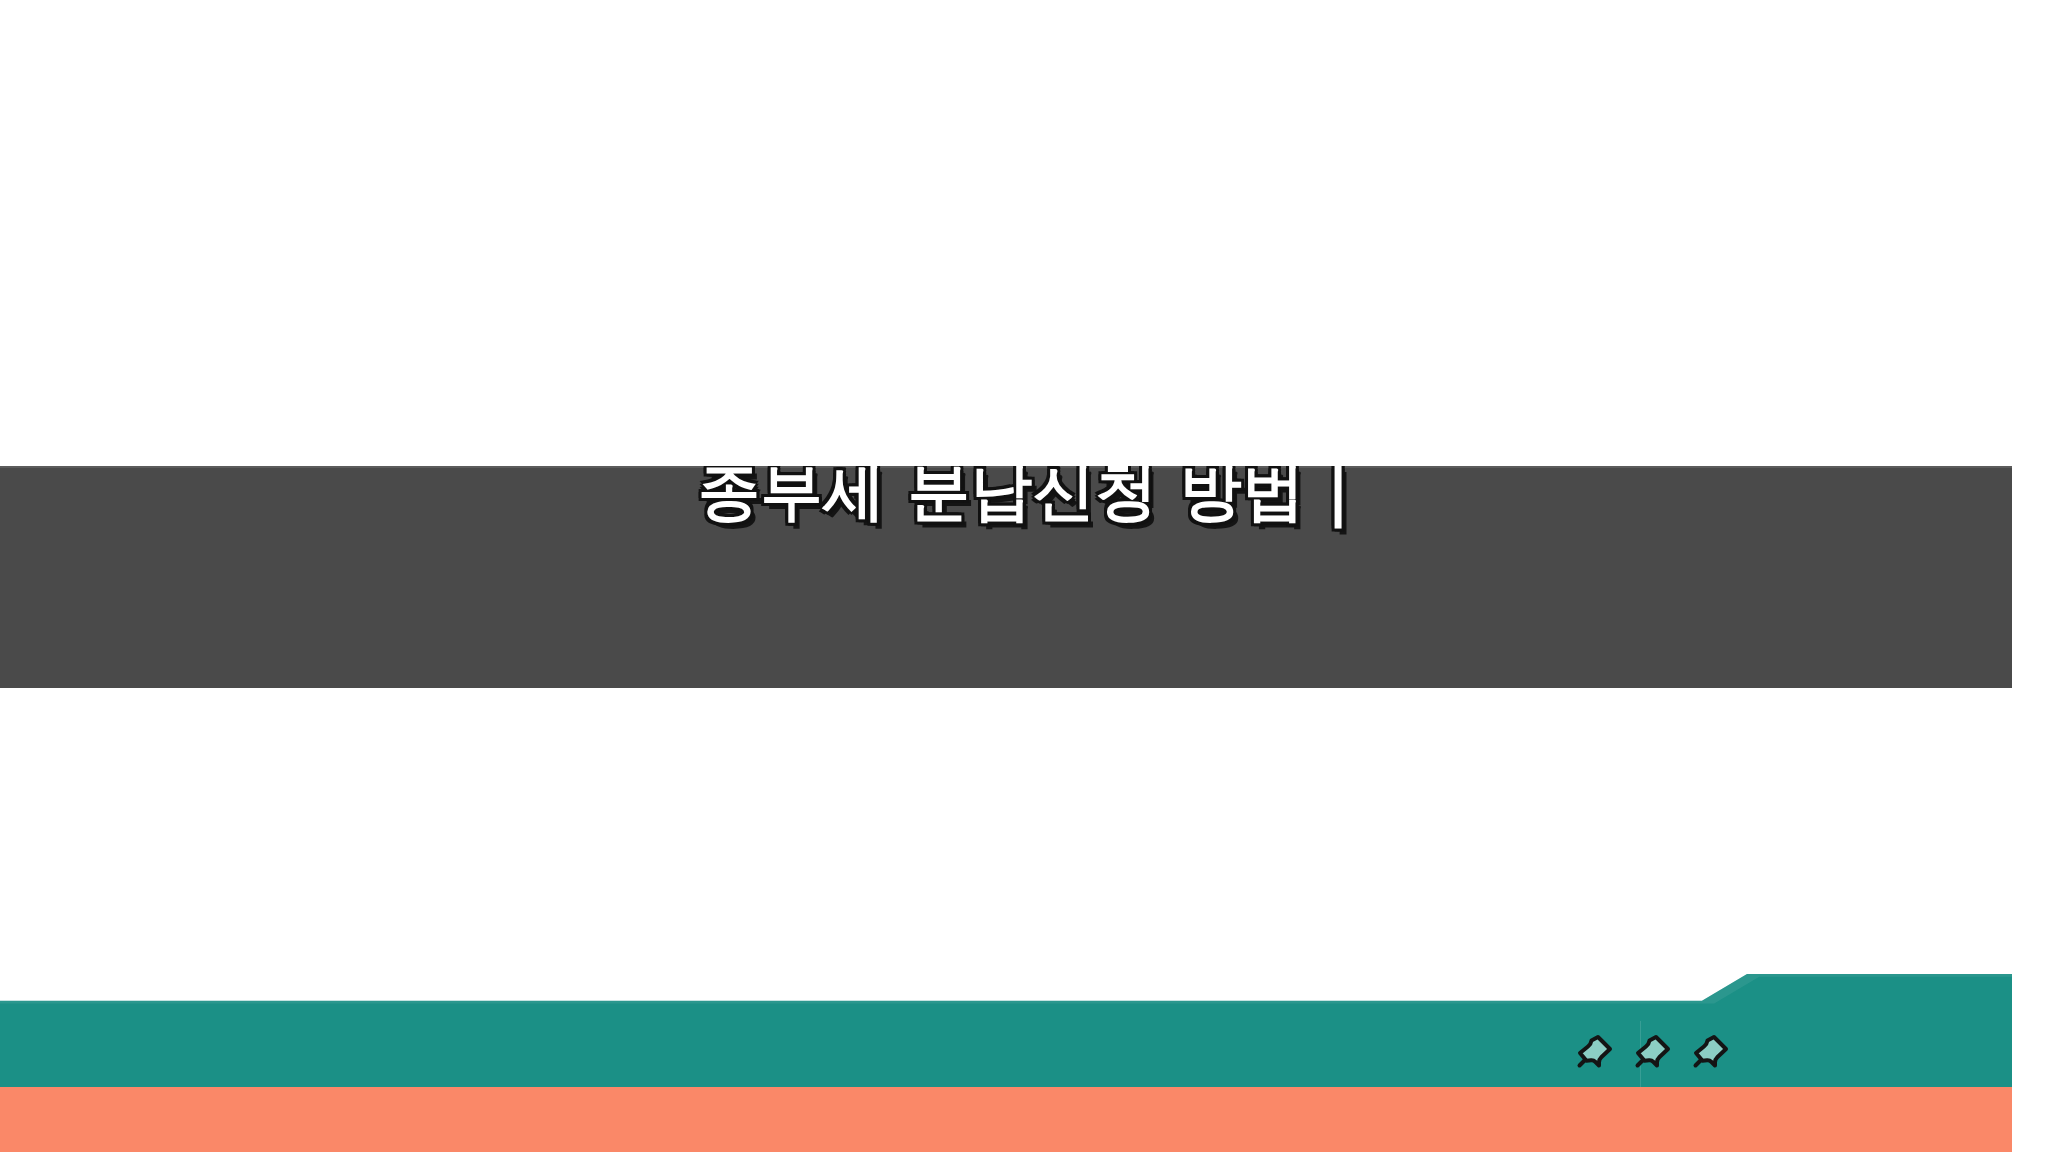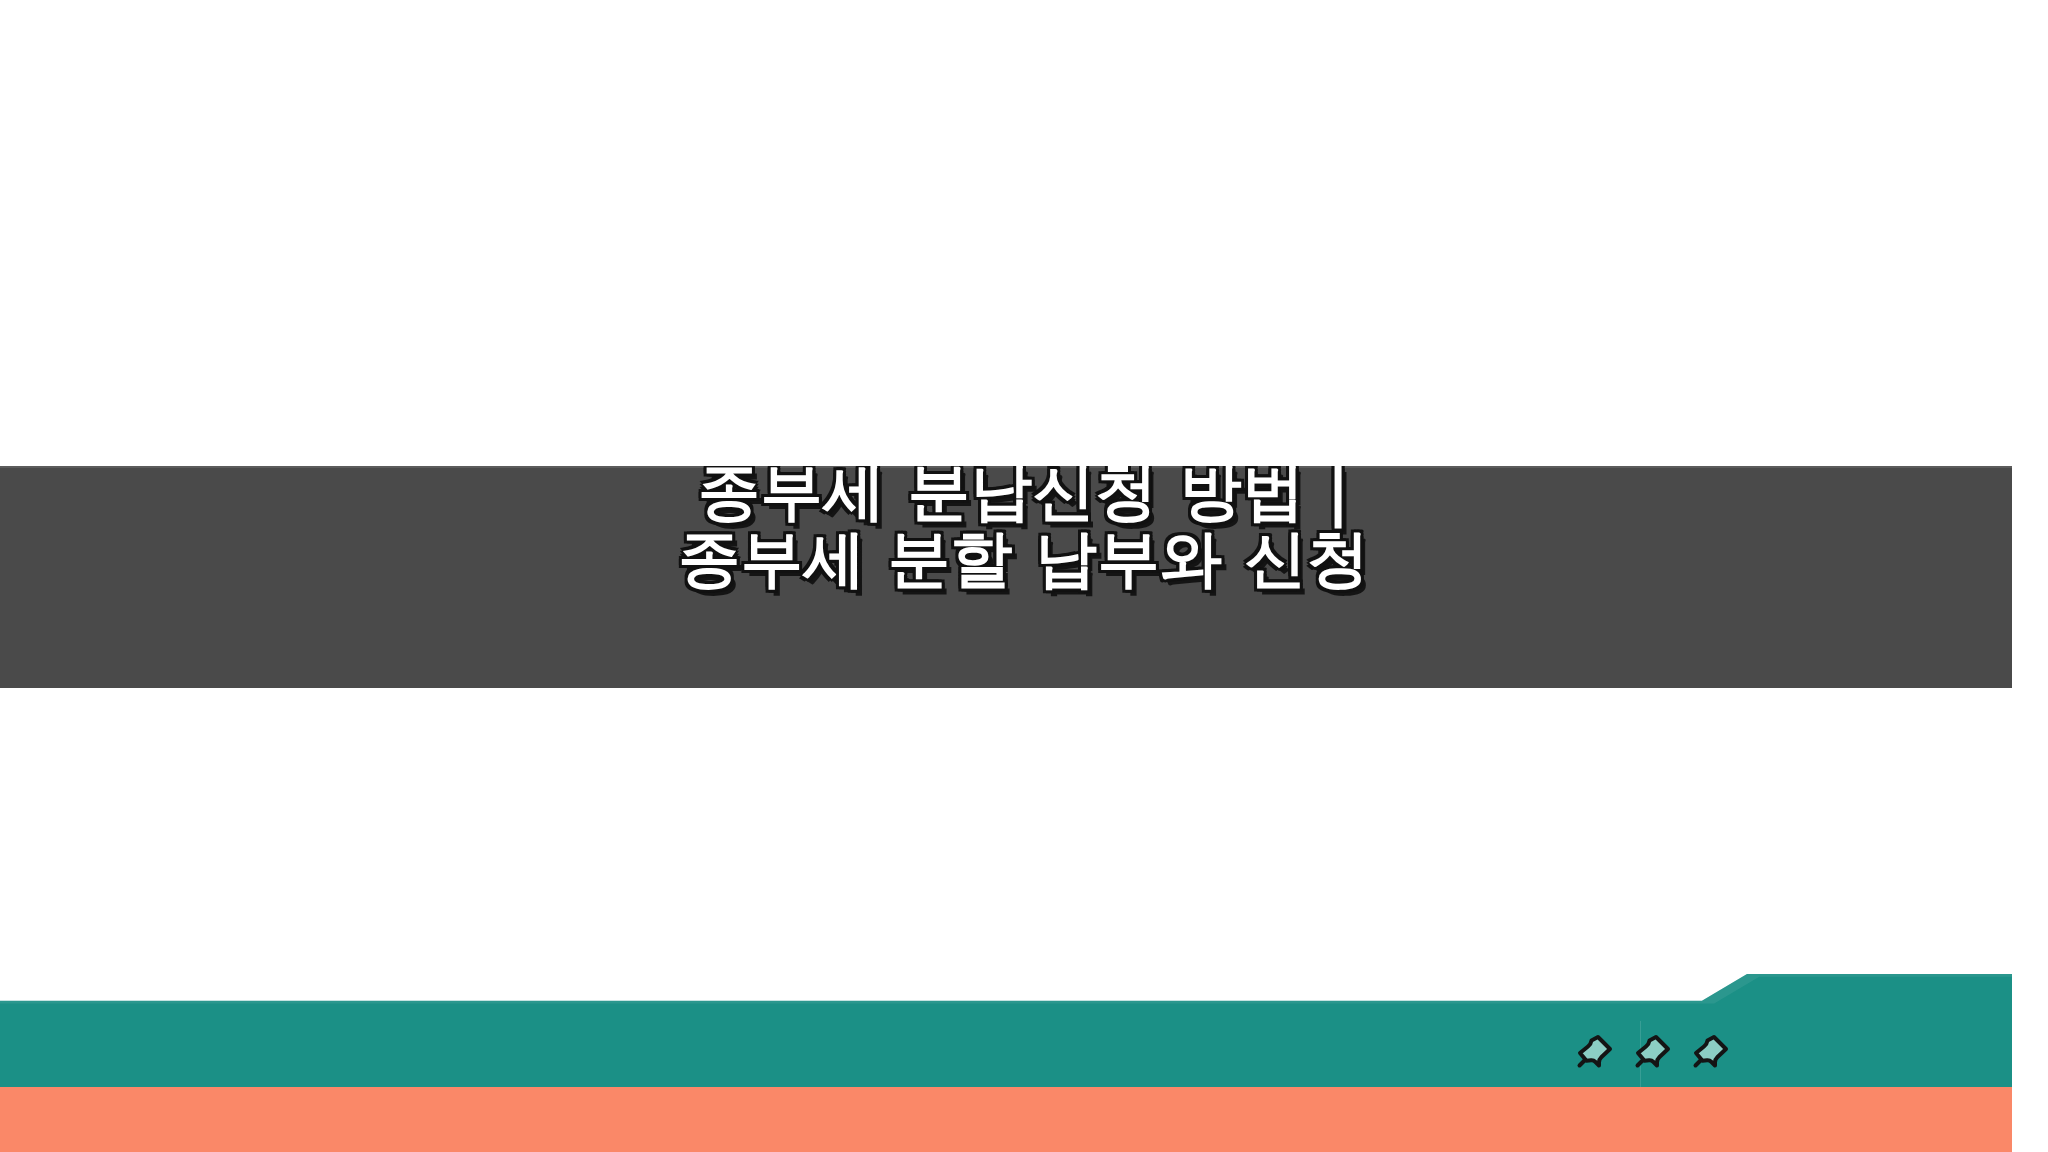--- a/index.html
+++ b/index.html
@@ -178,21 +178,20 @@
 </head>
 <body>
 
 <div id="stage">
 
   <div class="canvas-blank"></div>
 
   <div class="title-banner">
     <div class="title-stack">
       <span class="title-line">종부세 분납신청 방법 |</span>
-      <span class="title-line">종부세 분할 납부와 신청</span>
     </div>
   </div>
 
   <div class="canvas-blank-lower"></div>
 
   <div class="bottom-bar">
     <div class="teal-shape">
       <div class="teal-top-sheen"></div>
     </div>
   </div>

